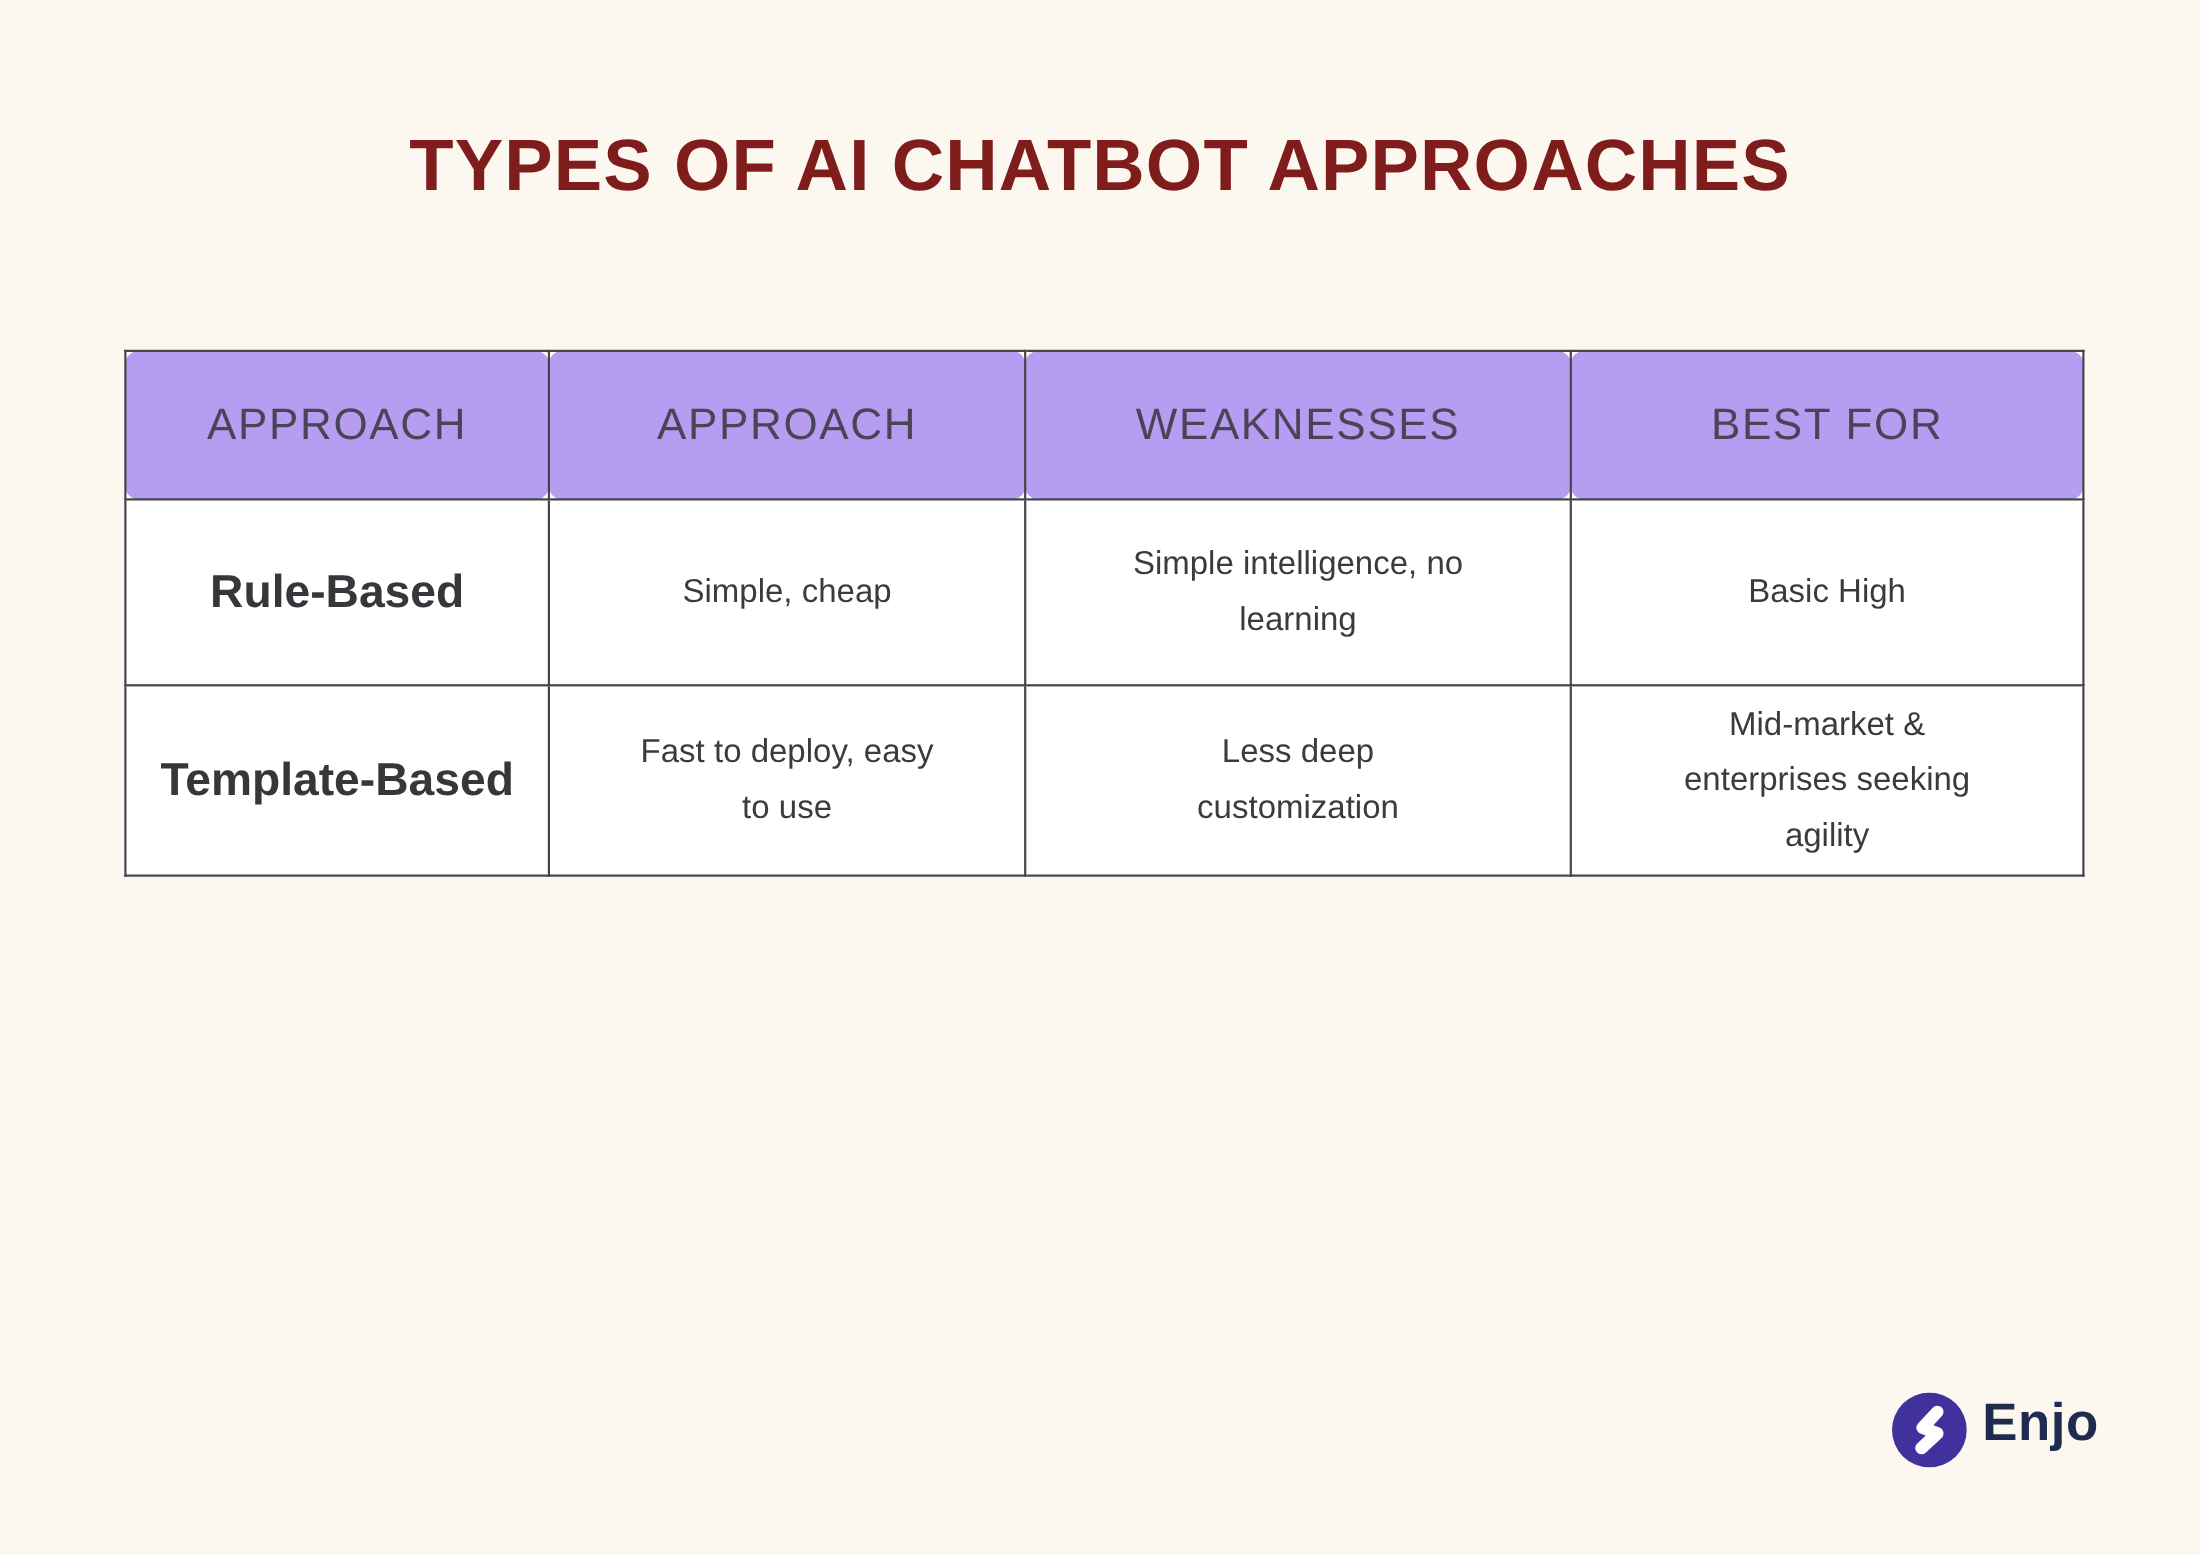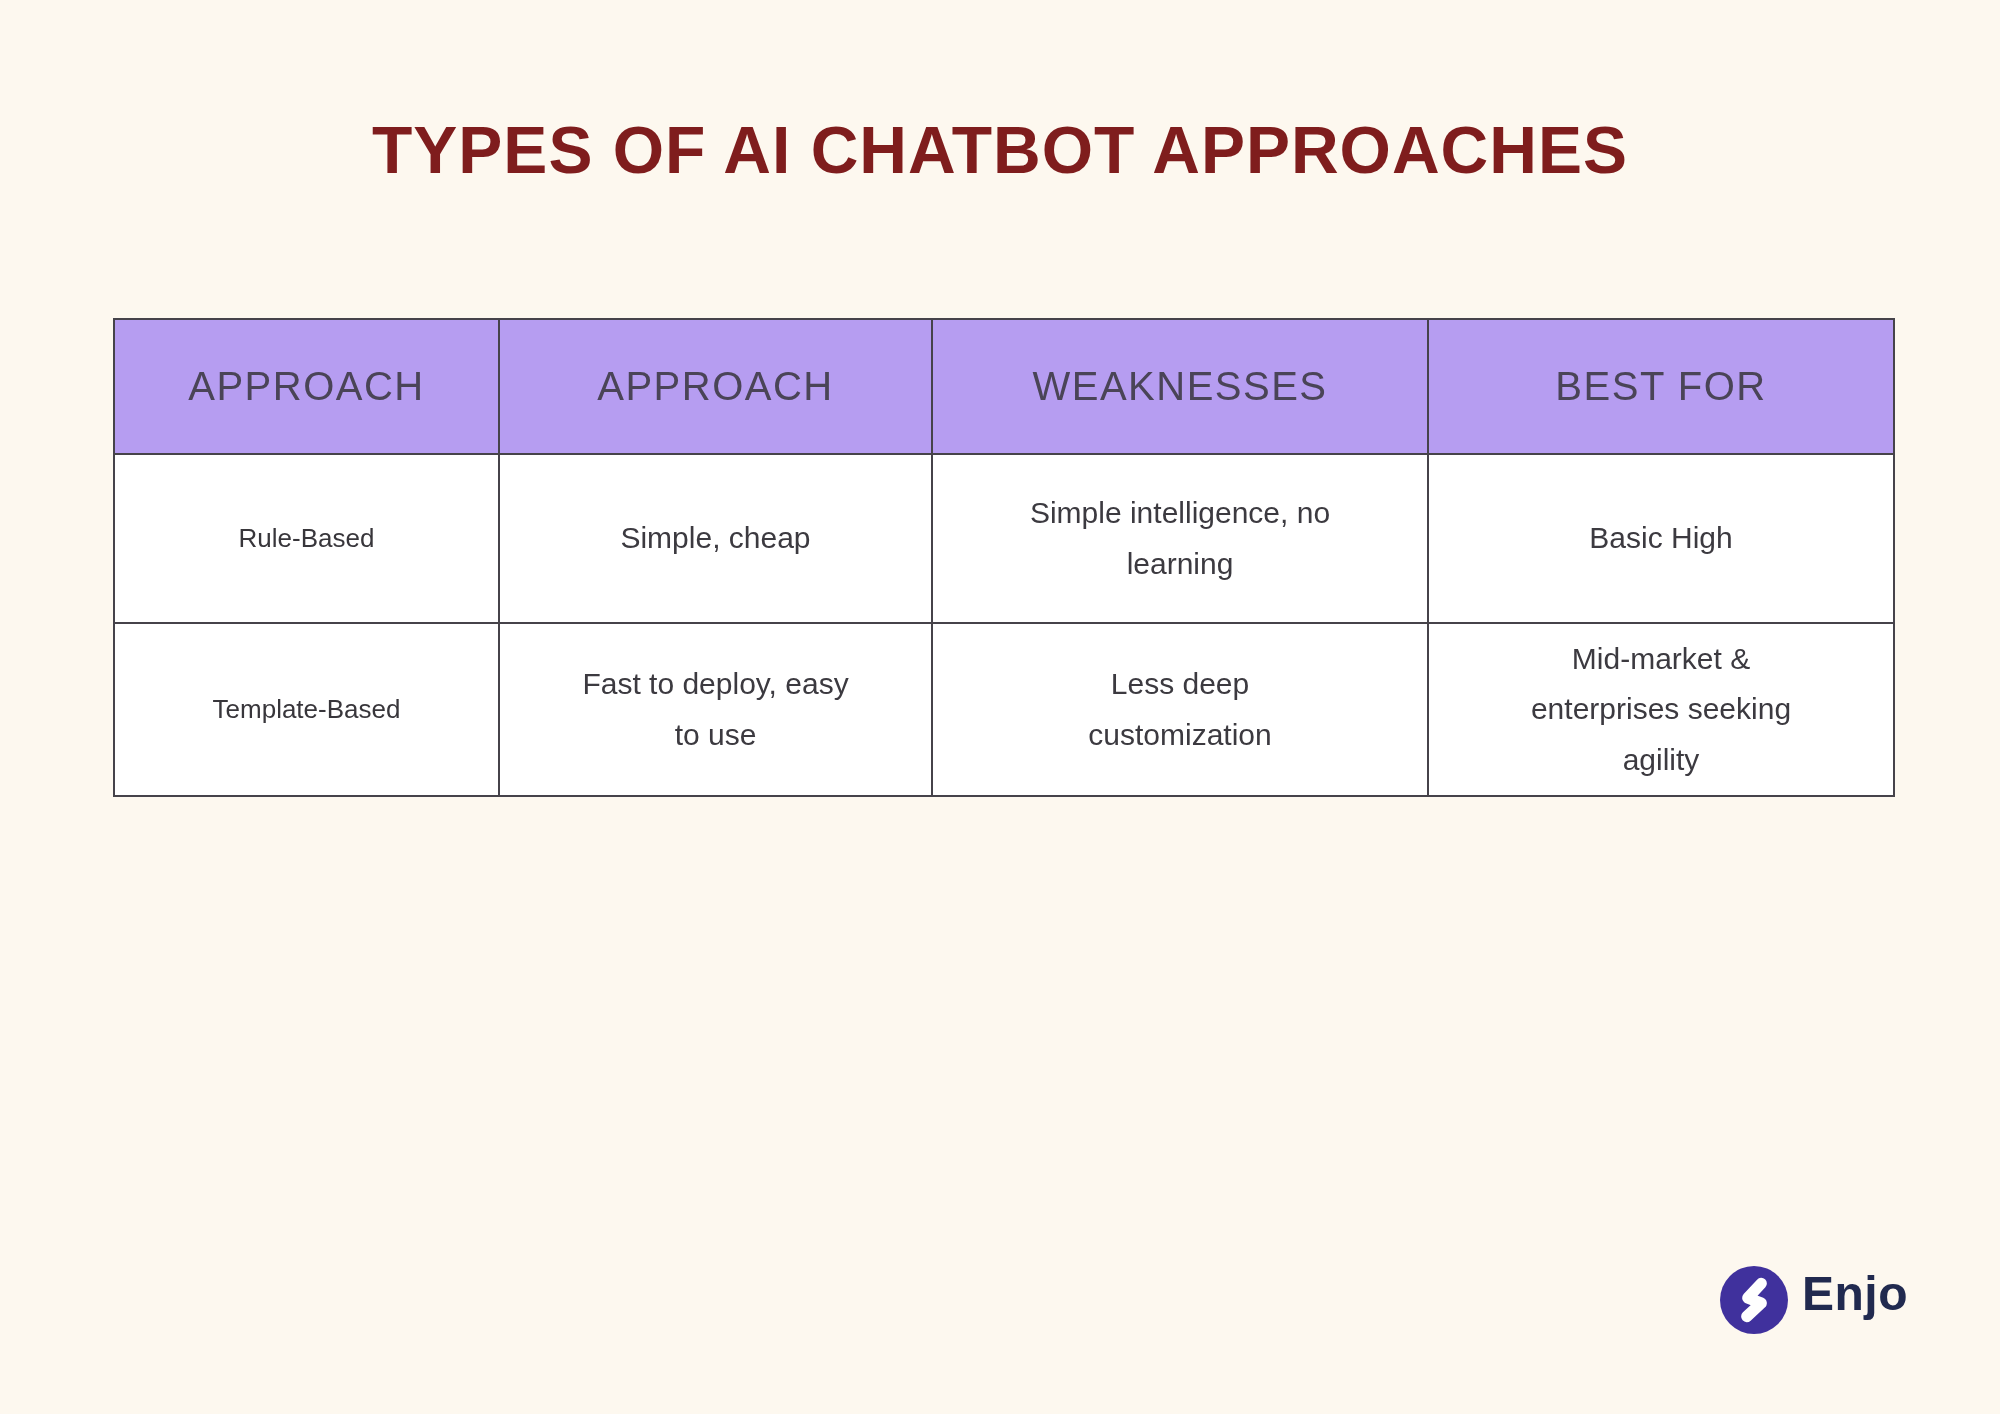--- a/index.html
+++ b/index.html
@@ -44,30 +44,31 @@
     vertical-align: middle;
     padding: 10px 28px;
   }
   .comparison-table th {
     background: #b69df1;
     height: 135px;
     font-size: 40px;
     font-weight: normal;
     letter-spacing: 1.5px;
     color: #4a4457;
+    border-radius: 12px;
   }
   .comparison-table td {
     font-size: 30px;
     line-height: 1.68;
     color: #3c3a40;
     white-space: pre-line;
   }
   .comparison-table td.approach-cell {
-    font-weight: normal;
-    font-size: 26px;
+    font-weight: bold;
+    font-size: 42px;
     color: #38363b;
   }
   .comparison-table tbody tr:nth-child(1) td { height: 169px; }
   .comparison-table tbody tr:nth-child(2) td { height: 171px; }
   .comparison-table tbody tr:nth-child(3) td { height: 170px; }
   .comparison-table tbody tr:nth-child(4) td { height: 227px; }
 
   col.col-approach   { width: 385px; }
   col.col-strengths  { width: 433px; }
   col.col-weaknesses { width: 496px; }

